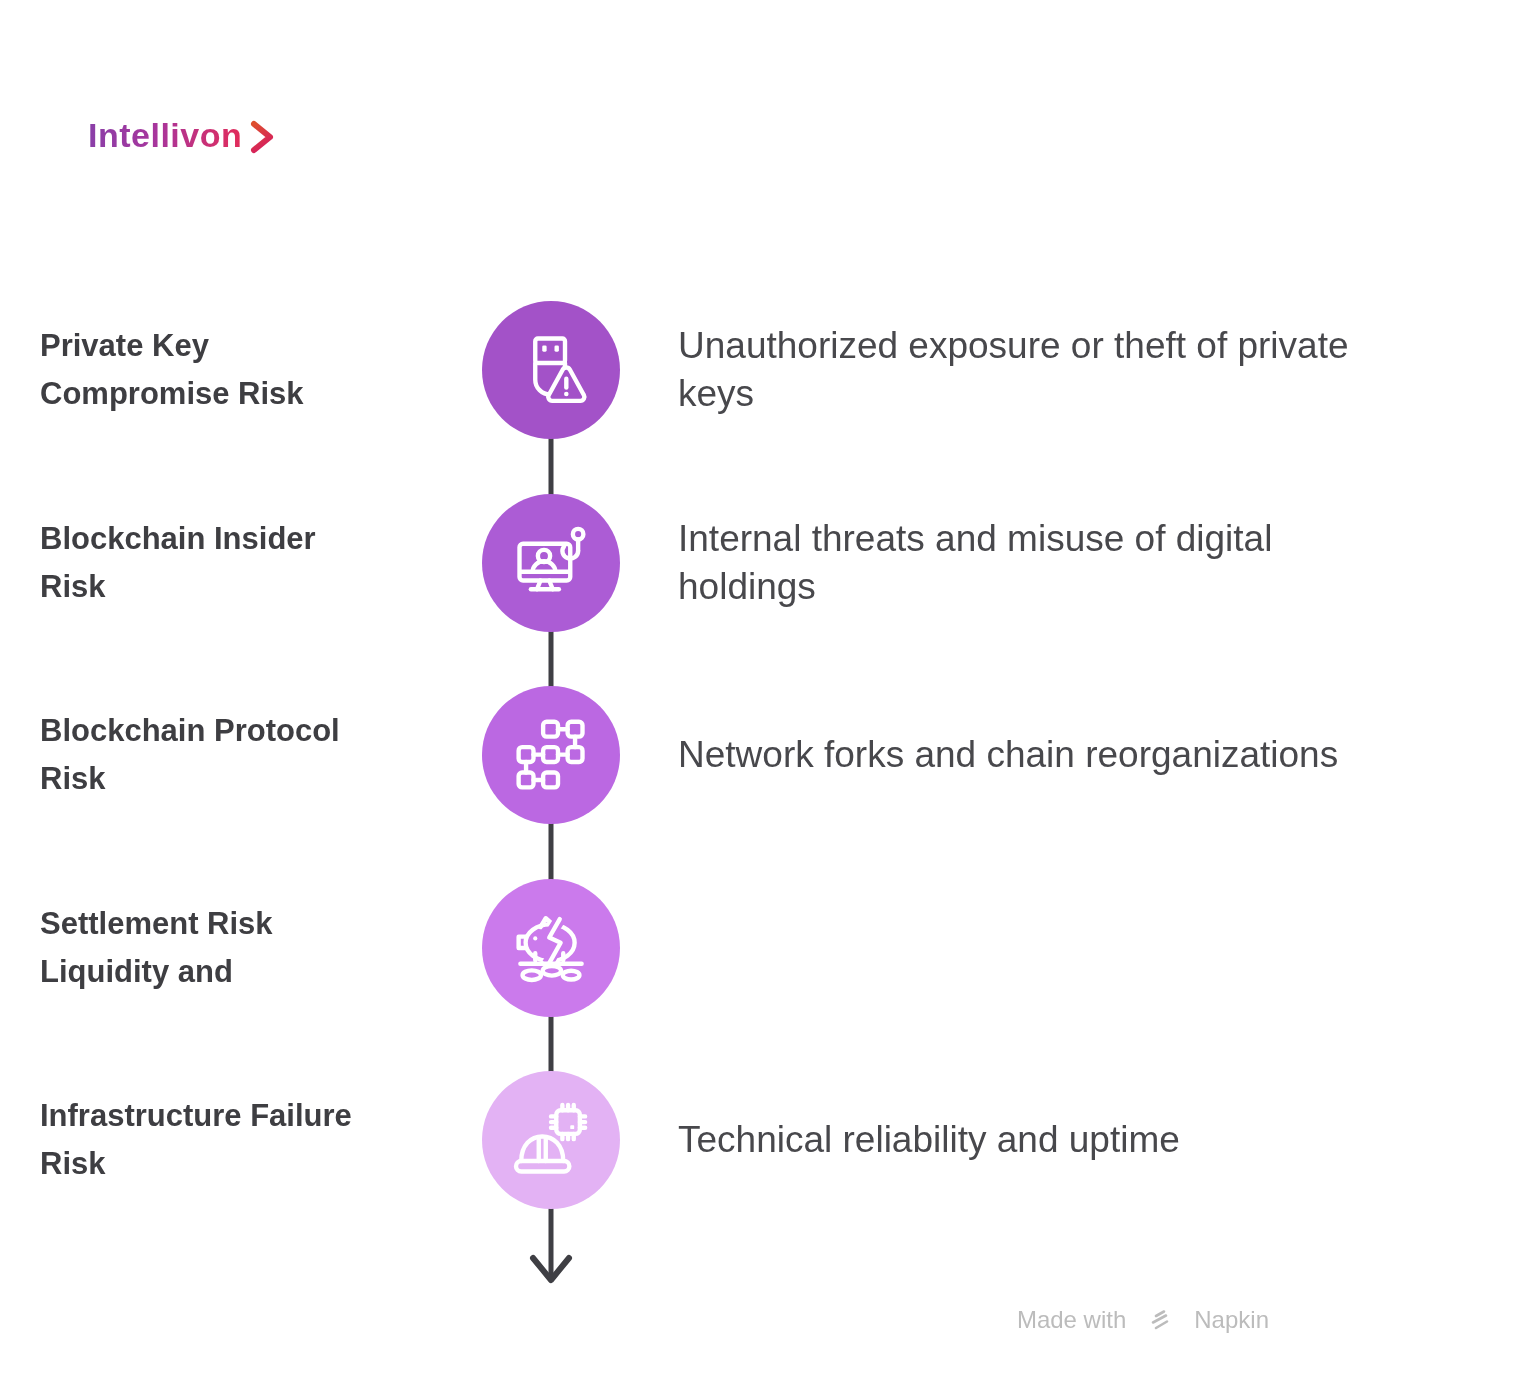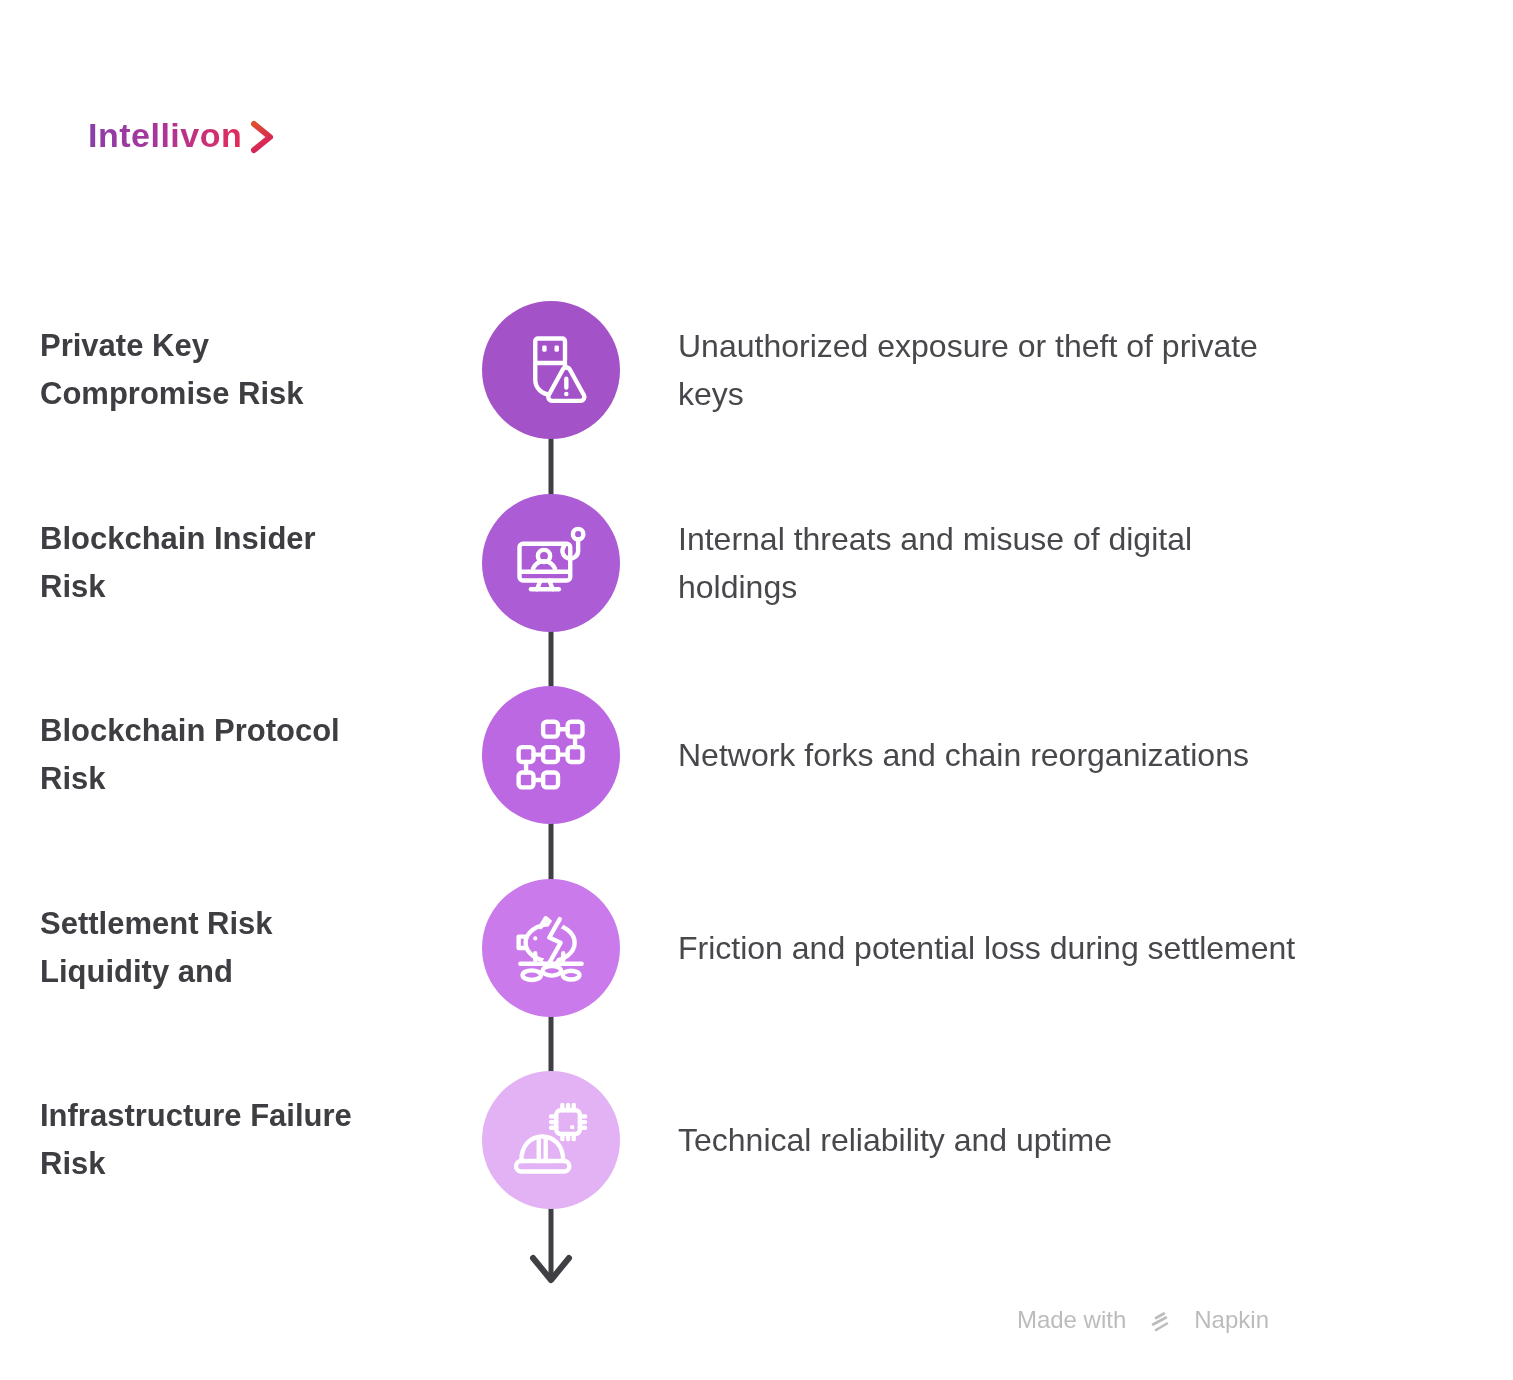--- a/index.html
+++ b/index.html
@@ -20,26 +20,26 @@
   
   .row { position:absolute; left:0; width:1513px; height:192px; }
   .row-title { position:absolute; left:40px; width:412px; top:50%; transform:translateY(-50%);
     font-size:31px; font-weight:700; color:#3e3e42; line-height:48px; }
   .row-title .t-line { display:block; white-space:nowrap; }
   .circle { position:absolute; left:551px; top:50%; transform:translate(-50%,-50%);
     width:138px; height:138px; border-radius:50%; background:var(--cc,#a352c8);
     display:flex; align-items:center; justify-content:center; }
   .circle svg { width:84px; height:84px; }
   .row-desc { position:absolute; left:678px; width:800px; top:50%; transform:translateY(-50%);
-    font-size:32px; font-weight:400; color:#48484c; line-height:48px; }
+    font-size:37px; font-weight:400; color:#48484c; line-height:48px; }
   .row-desc .d-line { display:block; white-space:nowrap; }
   .row-desc .d-line:empty, .row-title .t-line:empty { display:none; }
 
   
-  .footer { position:absolute; right:50px; top:1306px; display:flex; align-items:flex-end; gap:22px;
+  .footer { position:absolute; right:50px; top:1306px; display:flex; align-items:center; gap:22px;
     font-size:24px; color:#bcbcbc; }
   .footer .napkin { font-weight:400; }
   .icon-stroke { fill:none; stroke:#ffffff; stroke-width:5; stroke-linecap:round; stroke-linejoin:round; }
 </style>
 </head>
 <body>
 
 <div class="canvas">
 
   <div class="logo">
@@ -157,24 +157,20 @@
         <polyline points="57,17 45,36 58,42 44,66" fill="none" style="stroke:var(--cc)" stroke-width="13" stroke-linejoin="round"></polyline>
         <polyline points="58,15 46,36 59,42 45,67" class="icon-stroke"></polyline>
         <g class="icon-stroke">
           <line x1="13" y1="66" x2="83" y2="66"></line>
           <ellipse cx="26" cy="79" rx="10.5" ry="5.5"></ellipse>
           <ellipse cx="49" cy="74" rx="10.5" ry="5.5"></ellipse>
           <ellipse cx="71" cy="79" rx="9.5" ry="5"></ellipse>
         </g>
       </svg>
     </div>
-    <div class="row-desc">
-      <span class="d-line">Friction and potential loss during settlement</span>
-
-    </div>
   </div>
 
   <div class="row" style="top: 1044px; padding-left: 12px; --cc: #E3B2F4;">
     <div class="row-title">
       <span class="t-line">Infrastructure Failure</span>
       <span class="t-line">Risk</span>
     </div>
     <div class="circle">
       <svg viewBox="0 0 96 96">
         <g class="icon-stroke">

